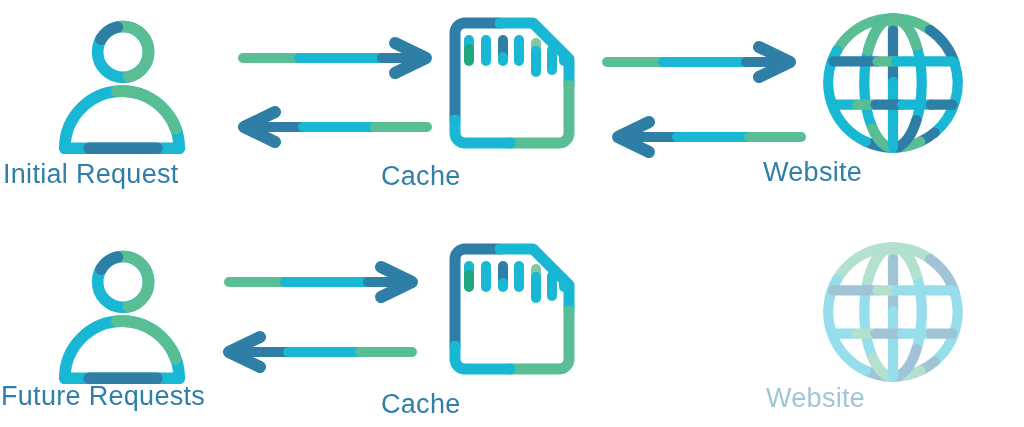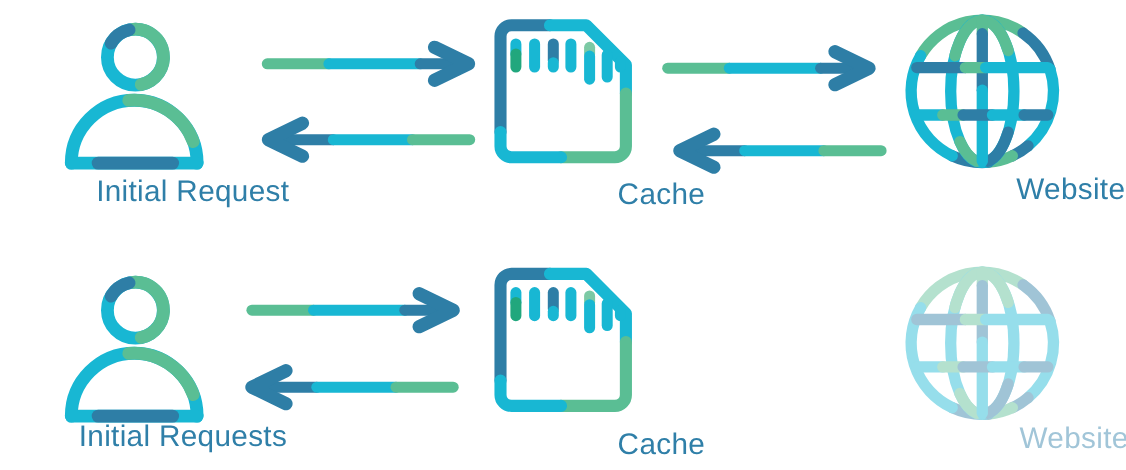--- a/index.html
+++ b/index.html
@@ -2,21 +2,21 @@
 <html style="--cyan: #18B7D3; --green: #5ABE94; --darkblue: #2E7EA6; --darkgreen: #21A77D; --lightgreen: #7CC9A4; --text: #2F7FA8;"><head>
 <meta charset="utf-8">
 <style>
   html,body{margin:0;padding:0;background:#ffffff;}
   .diagram{
     position:relative;width:1024px;height:427px;background:#ffffff;overflow:hidden;
     font-family:"Liberation Sans","DejaVu Sans",sans-serif;
   }
   .abs{position:absolute;}
   .label{
-    position:absolute;text-align:right;font-size:27px;letter-spacing:.3px;
+    position:absolute;text-align:left;font-size:27px;letter-spacing:.3px;
     color:var(--text);font-weight:500;white-space:nowrap;
   }
   .faded{opacity:.45;}
   svg{display:block;overflow:visible;}
   .stroke{fill:none;stroke-linecap:round;}
   .s-c{stroke:var(--cyan);}
   .s-g{stroke:var(--green);}
   .s-b{stroke:var(--darkblue);}
   .s-dg{stroke:var(--darkgreen);}
   .s-lg{stroke:var(--lightgreen);}
@@ -123,21 +123,21 @@
     </svg>
 
   <svg class="abs" style="left:816px;top:6px" width="154" height="154" viewBox="0 0 150 150">
       <use href="#sym-globe"></use>
     </svg>
   <div class="label" style="left:763px;top:157px;width:260px">Website</div>
 
   <svg class="abs" style="left:53px;top:247px" width="138" height="144" viewBox="0 0 130 136">
       <use href="#sym-person"></use>
     </svg>
-  <div class="label" style="left:1px;top:381px;width:260px">Initial Requests</div>
+  <div class="label" style="left:1px;top:381px;width:260px">Future Requests</div>
 
   <svg class="abs" style="left:223px;top:264px" width="200" height="36" viewBox="0 0 200 36">
       <use href="#sym-arrow-right"></use>
     </svg>
   <svg class="abs" style="left:218px;top:334px" width="200" height="36" viewBox="0 0 200 36">
       <use href="#sym-arrow-left"></use>
     </svg>
 
   <svg class="abs" style="left:448px;top:243px" width="128" height="133" viewBox="0 0 128 133">
       <use href="#sym-cache"></use>

